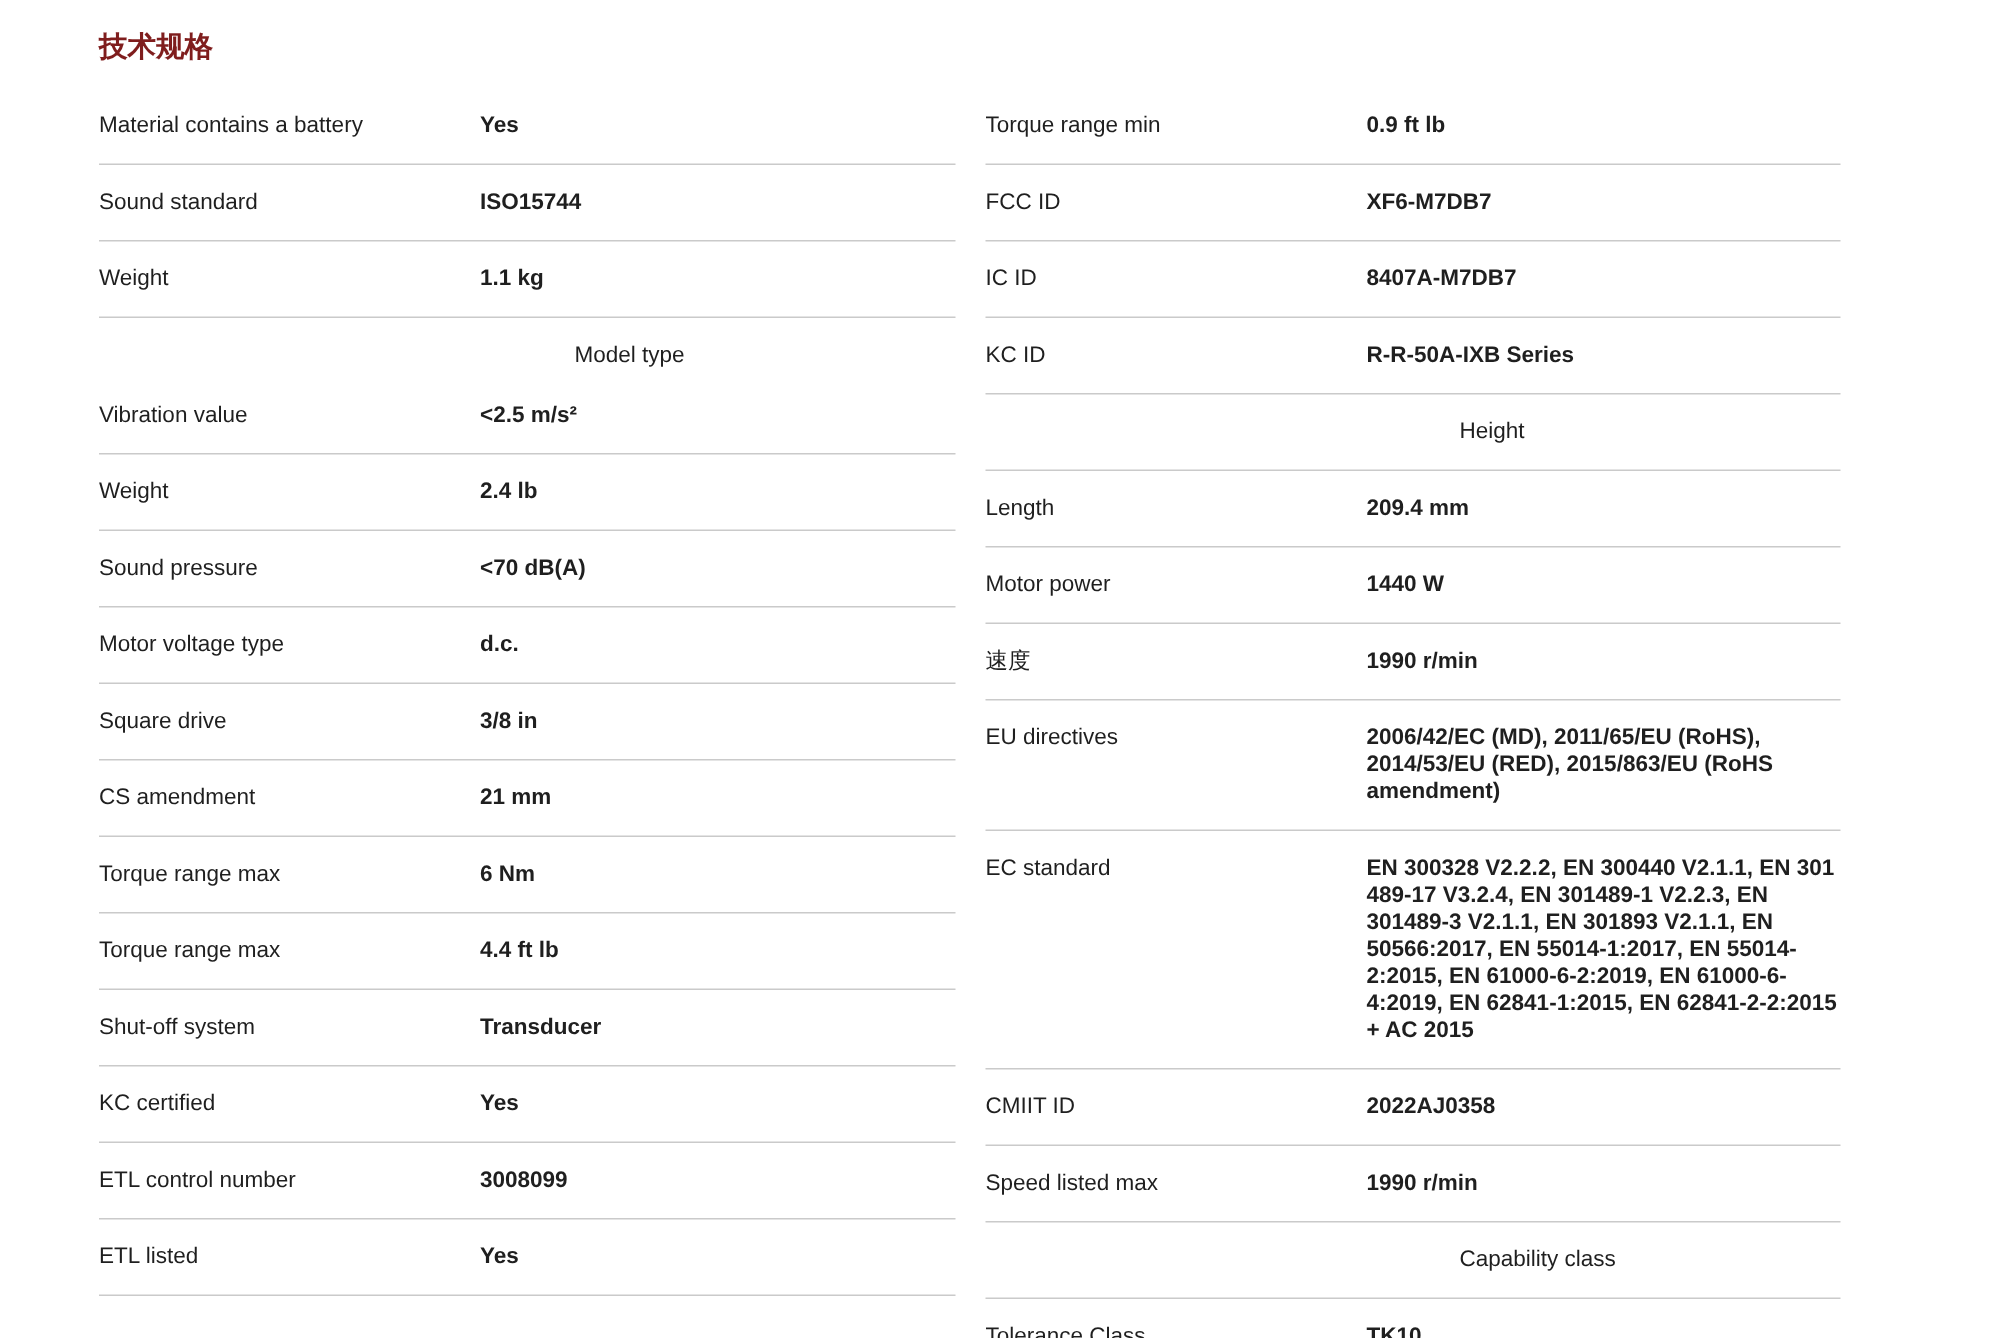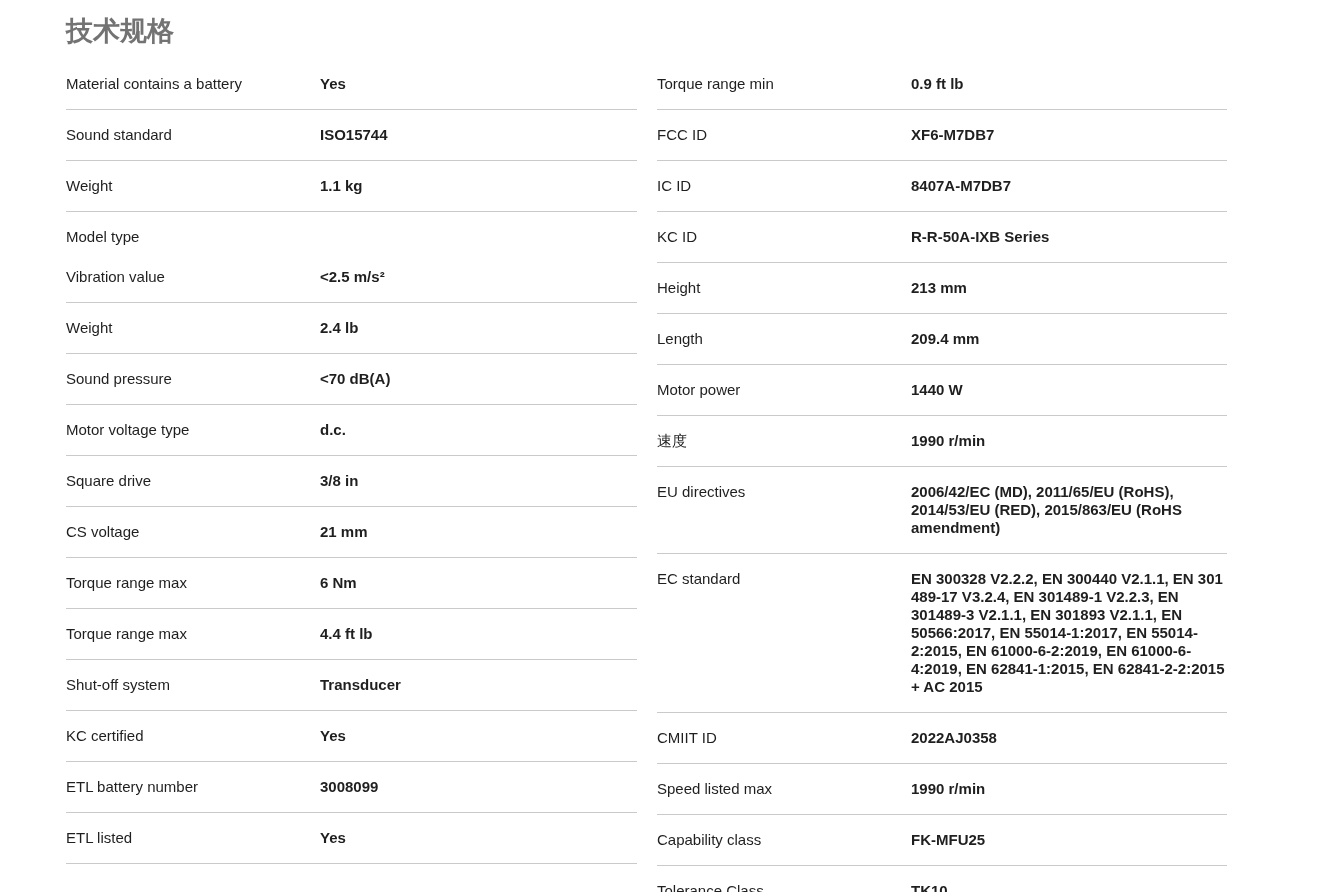--- a/index.html
+++ b/index.html
@@ -11,43 +11,44 @@
     width: 1339px;
     height: 892px;
     overflow: hidden;
     font-family: "Liberation Sans", "DejaVu Sans", sans-serif;
     color: #1f1f1f;
   }
   .page {
     padding: 16px 0 0 66px;
   }
   .page-title {
-    font-size: 27px;
+    font-size: 19px;
     line-height: 31px;
     font-weight: 700;
     margin: 0 0 12px 0;
-    color: #737373;
+    color: #7f1d1d;
   }
   .tables {
     display: flex;
     gap: 20px;
     align-items: flex-start;
   }
   .spec-col {
     flex: none;
   }
   .spec-col.left  { width: 571px; }
   .spec-col.right { width: 570px; }
   .spec-row {
     display: flex;
     align-items: flex-start;
     padding: 16px 0;
     border-bottom: 1px solid #cacaca;
     font-size: 15px;
     line-height: 18px;
+    justify-content: flex-end;
   }
   .spec-row.no-border {
     border-bottom: none;
     padding-bottom: 0;
   }
   .spec-row.tight-top {
     padding-top: 22px;
   }
   .spec-label {
     flex: 0 0 254px;
@@ -97,41 +98,41 @@
         </div>
         <div class="spec-row">
           <span class="spec-label">Motor voltage type</span>
           <span class="spec-value">d.c.</span>
         </div>
         <div class="spec-row">
           <span class="spec-label">Square drive</span>
           <span class="spec-value">3/8 in</span>
         </div>
         <div class="spec-row">
-          <span class="spec-label">CS voltage</span>
+          <span class="spec-label">CS amendment</span>
           <span class="spec-value">21 mm</span>
         </div>
         <div class="spec-row">
           <span class="spec-label">Torque range max</span>
           <span class="spec-value">6 Nm</span>
         </div>
         <div class="spec-row">
           <span class="spec-label">Torque range max</span>
           <span class="spec-value">4.4 ft lb</span>
         </div>
         <div class="spec-row">
           <span class="spec-label">Shut-off system</span>
           <span class="spec-value">Transducer</span>
         </div>
         <div class="spec-row">
           <span class="spec-label">KC certified</span>
           <span class="spec-value">Yes</span>
         </div>
         <div class="spec-row">
-          <span class="spec-label">ETL battery number</span>
+          <span class="spec-label">ETL control number</span>
           <span class="spec-value">3008099</span>
         </div>
         <div class="spec-row">
           <span class="spec-label">ETL listed</span>
           <span class="spec-value">Yes</span>
         </div>
       </div>
     <div class="spec-col right">
         <div class="spec-row">
           <span class="spec-label">Torque range min</span>
@@ -144,21 +145,20 @@
         <div class="spec-row">
           <span class="spec-label">IC ID</span>
           <span class="spec-value">8407A-M7DB7</span>
         </div>
         <div class="spec-row">
           <span class="spec-label">KC ID</span>
           <span class="spec-value">R-R-50A-IXB Series</span>
         </div>
         <div class="spec-row">
           <span class="spec-label">Height</span>
-          <span class="spec-value">213 mm</span>
         </div>
         <div class="spec-row">
           <span class="spec-label">Length</span>
           <span class="spec-value">209.4 mm</span>
         </div>
         <div class="spec-row">
           <span class="spec-label">Motor power</span>
           <span class="spec-value">1440 W</span>
         </div>
         <div class="spec-row">
@@ -176,21 +176,20 @@
         <div class="spec-row">
           <span class="spec-label">CMIIT ID</span>
           <span class="spec-value">2022AJ0358</span>
         </div>
         <div class="spec-row">
           <span class="spec-label">Speed listed max</span>
           <span class="spec-value">1990 r/min</span>
         </div>
         <div class="spec-row">
           <span class="spec-label">Capability class</span>
-          <span class="spec-value">FK-MFU25</span>
         </div>
         <div class="spec-row">
           <span class="spec-label">Tolerance Class</span>
           <span class="spec-value">TK10</span>
         </div>
       </div>
   </div>
 </div>
 
 </body></html>

